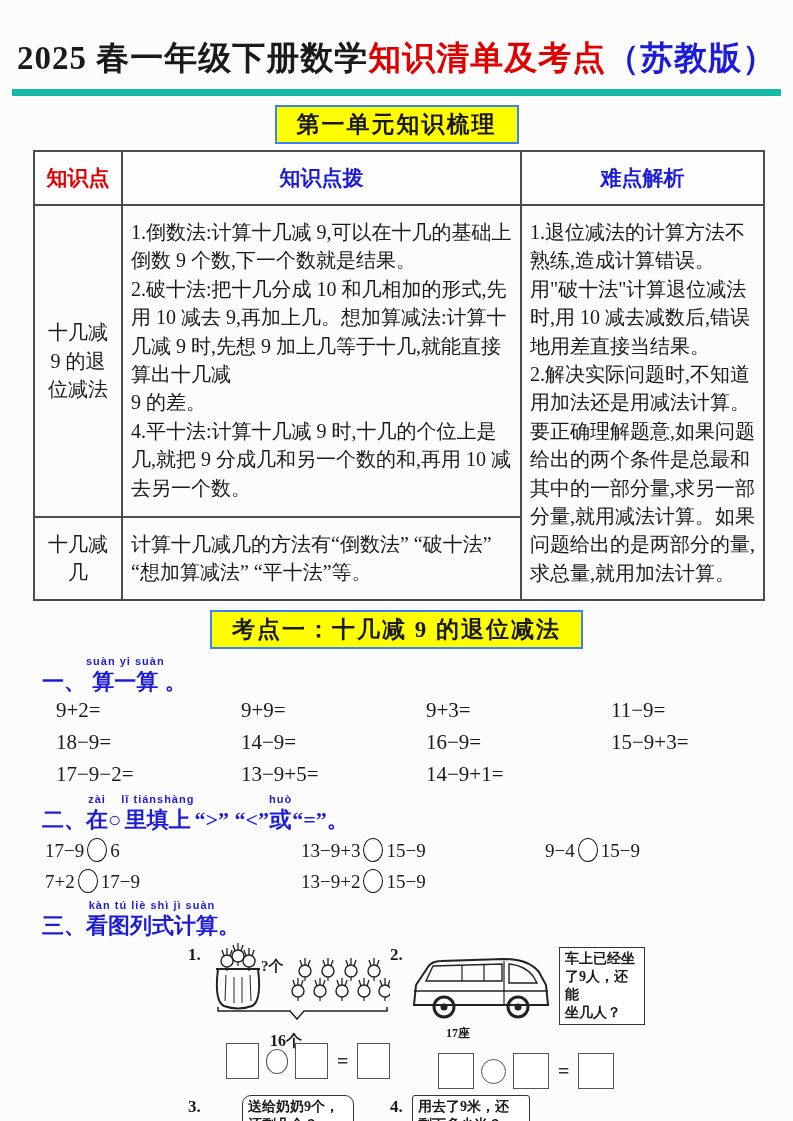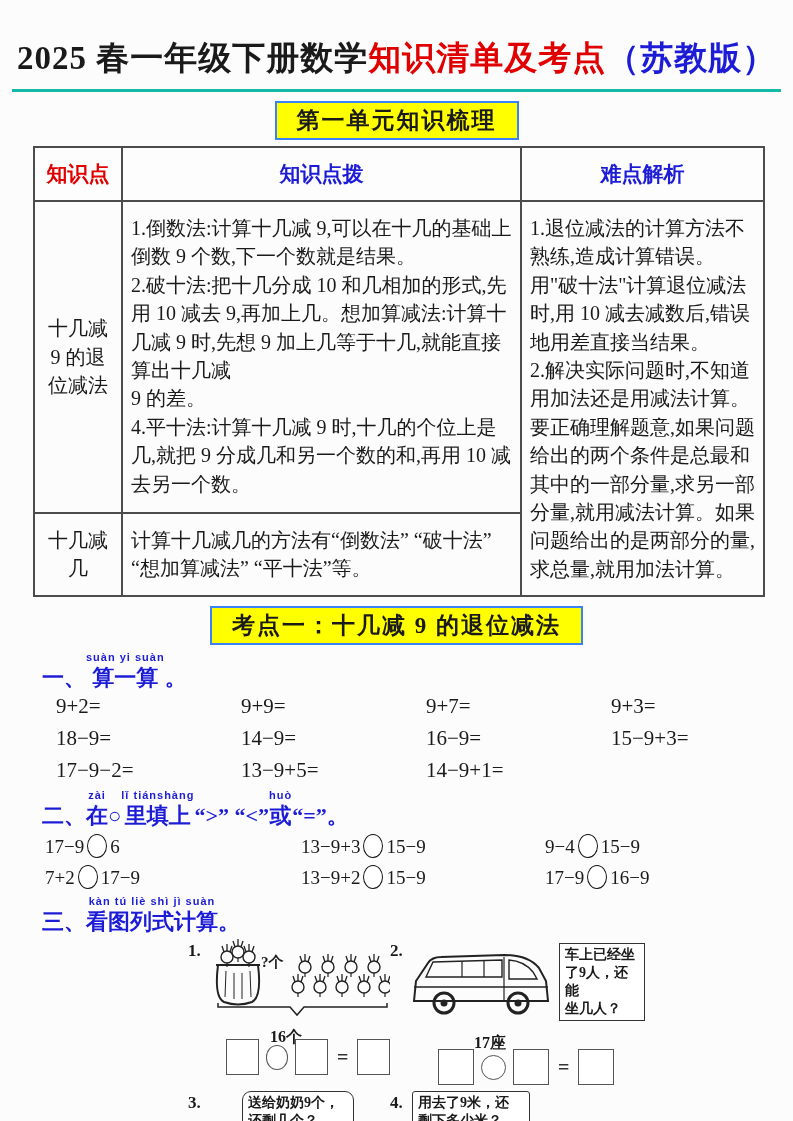--- a/index.html
+++ b/index.html
@@ -5,21 +5,21 @@
   * { margin:0; padding:0; box-sizing:border-box; }
   html,body { background:#e9e9e9; }
   .page {
     position:relative; width:793px; height:1121px; margin:0 auto;
     background:#fcfcfc; overflow:hidden;
     font-family:"Liberation Serif","DejaVu Serif",serif; color:#1a1a1a;
   }
   
   .title {
     margin:24px 12px 0 12px; padding:12px 0 8px 0;
-    border-bottom:3px solid #14b8a6;
+    border-bottom:7px solid #14b8a6;
     text-align:center; font-size:33px; font-weight:bold; letter-spacing:1px;
     white-space:nowrap;
   }
   .title .t-red  { color:#e00000; }
   .title .t-blue { color:#1c1cd6; }
   
   .banner {
     width:fit-content; margin:9px auto 6px auto; padding:2px 20px;
     background:#ffff00; border:2px solid #3b82f6;
     font-size:23px; font-weight:bold; letter-spacing:2px; text-align:center;
@@ -135,41 +135,40 @@
   <div class="banner">
     <span>考点一：十几减 9 的退位减法</span>
   </div>
 
   <div class="sec-heading">
     <span class="rb"><span class="py"></span><span class="zi">一、</span></span><span class="rb"><span class="py">suàn yi suàn</span><span class="zi">算一算</span></span><span class="rb"><span class="py"></span><span class="zi">。</span></span>
   </div>
   <div class="calc-grid">
     <span>9+2=</span>
     <span>9+9=</span>
-    <span>9+7=</span>
     <span>9+3=</span>
+    <span>11−9=</span>
     <span>18−9=</span>
     <span>14−9=</span>
     <span>16−9=</span>
     <span>15−9+3=</span>
     <span>17−9−2=</span>
     <span>13−9+5=</span>
     <span>14−9+1=</span>
   </div>
 
   <div class="sec-heading">
     <span class="rb"><span class="py"></span><span class="zi">二、</span></span><span class="rb"><span class="py">zài</span><span class="zi">在</span></span><span class="rb"><span class="py"></span><span class="zi">○</span></span><span class="rb"><span class="py">lǐ tiánshàng</span><span class="zi">里填上</span></span><span class="rb"><span class="py"></span><span class="zi"> “&gt;” “&lt;”</span></span><span class="rb"><span class="py">huò</span><span class="zi">或</span></span><span class="rb"><span class="py"></span><span class="zi"> “=”。</span></span>
   </div>
   <div class="cmp-grid">
     <span><span>17−9</span><span class="op-circle"></span><span>6</span></span>
     <span><span>13−9+3</span><span class="op-circle"></span><span>15−9</span></span>
     <span><span>9−4</span><span class="op-circle"></span><span>15−9</span></span>
     <span><span>7+2</span><span class="op-circle"></span><span>17−9</span></span>
     <span><span>13−9+2</span><span class="op-circle"></span><span>15−9</span></span>
-    <span><span>17−9</span><span class="op-circle"></span><span>16−9</span></span>
   </div>
 
   <div class="sec-heading">
     <span class="rb"><span class="py"></span><span class="zi">三、</span></span><span class="rb"><span class="py">kàn tú liè shì jì suàn</span><span class="zi">看图列式计算</span></span><span class="rb"><span class="py"></span><span class="zi">。</span></span>
   </div>
 
   <div class="pics">
 
     <div class="pic">
       <span class="num">1.</span>
@@ -226,21 +225,21 @@
           <path d="M27,19 L96,17 L96,34 L20,34 Z" class="ln" fill="#e8e8e8" stroke-width="1.4"></path>
           <path d="M56,18 L56,34 M78,17 L78,34" class="ln" stroke-width="1.2"></path>
           <path d="M103,17 Q118,18 127,29 L131,36 L103,36 Z" class="ln" fill="#e8e8e8" stroke-width="1.4"></path>
           <path d="M8,44 L142,44" class="ln" stroke-width="1.4"></path>
           <path d="M98,14 L98,58" class="ln" stroke-width="1.2"></path>
           <circle cx="38" cy="60" r="10" class="ln" fill="#fff" stroke-width="3"></circle>
           <circle cx="38" cy="60" r="3.5" fill="#222"></circle>
           <circle cx="112" cy="60" r="10" class="ln" fill="#fff" stroke-width="3"></circle>
           <circle cx="112" cy="60" r="3.5" fill="#222"></circle>
         </svg>
-        <span class="lbl" style="left:68px;top:82px;font-size:16px;margin-top:12px;">17座</span>
+        <span class="lbl" style="left:40px;top:82px;font-size:12px;">17座</span>
         <div class="bubble" style="left:153px;top:4px;width:86px;">车上已经坐
 了9人，还能
 坐几人？</div>
       </div>
       <div class="eq-row" style="margin-left:32px;">
         <span class="sq"></span>
         <span class="circ"></span>
         <span class="sq"></span>
         <span class="eqs">=</span>
         <span class="sq"></span>

